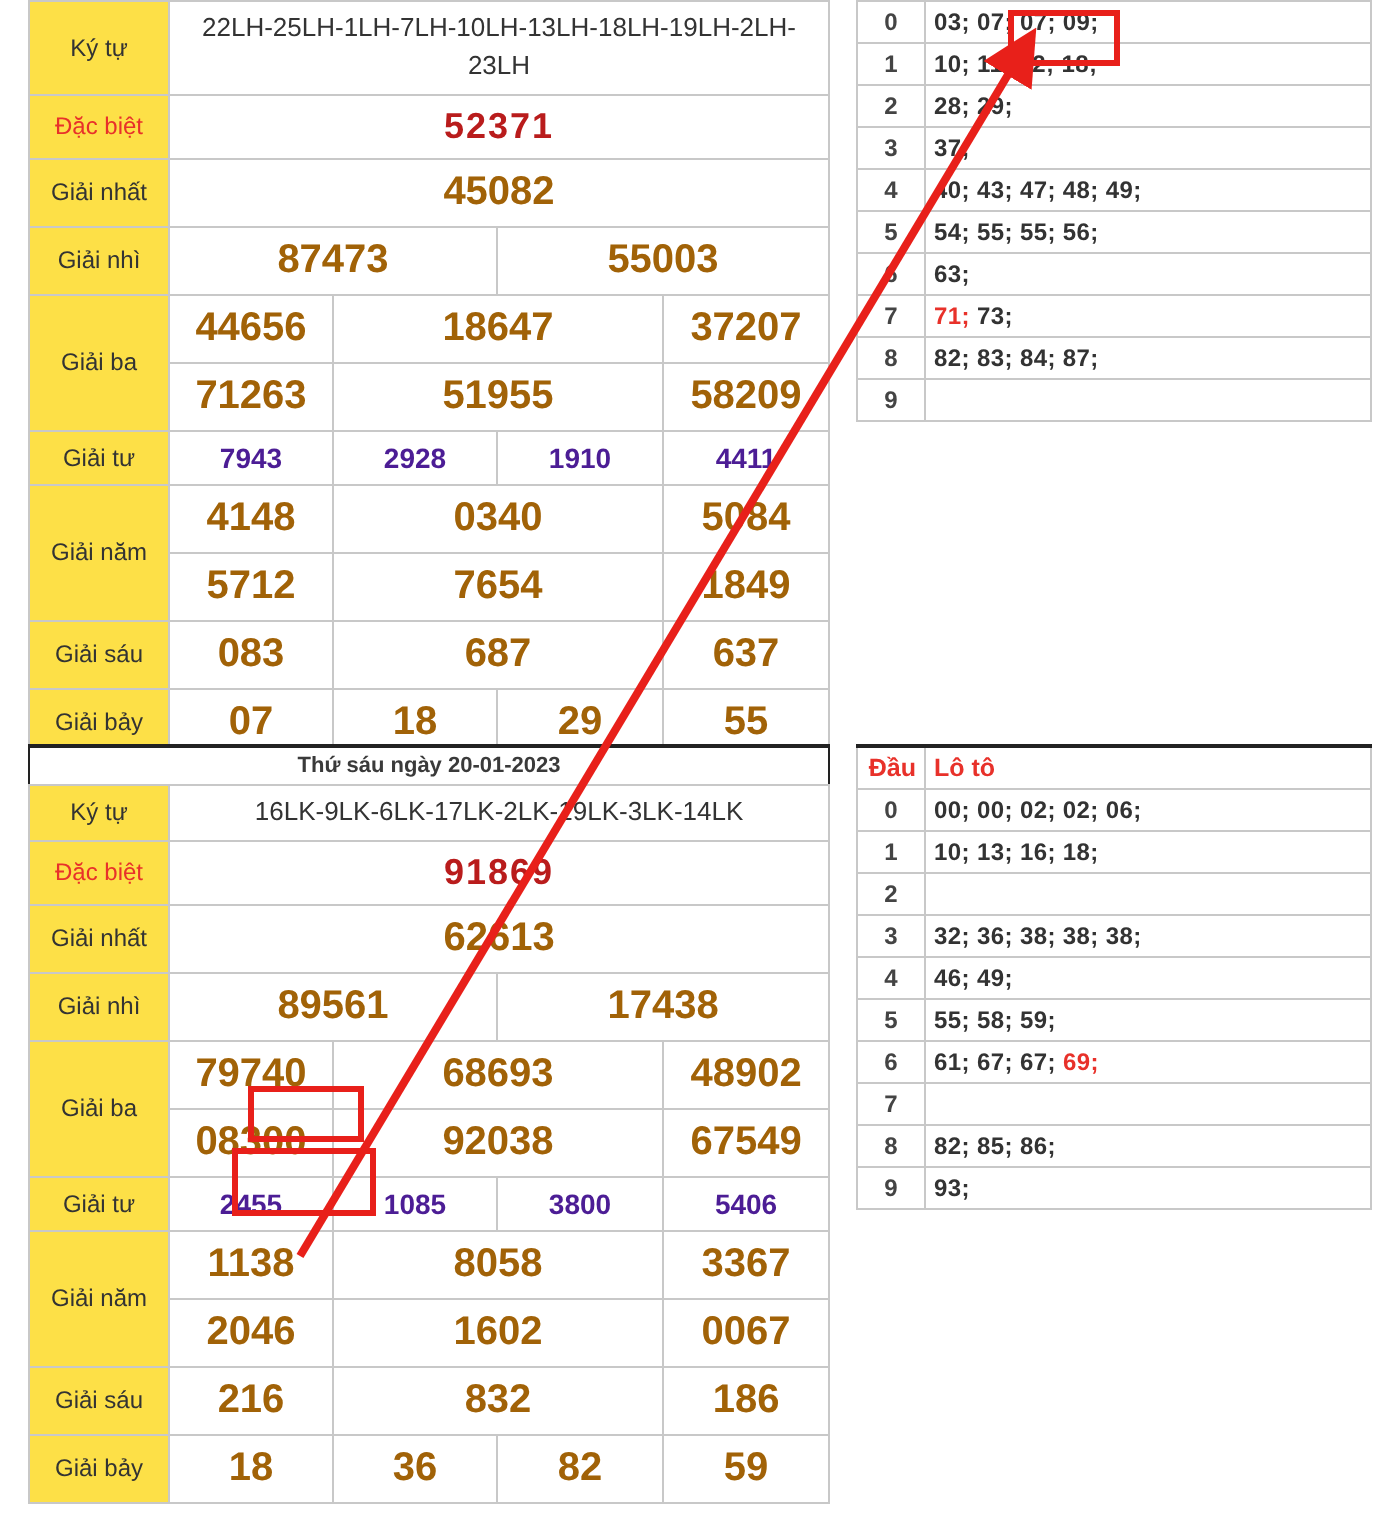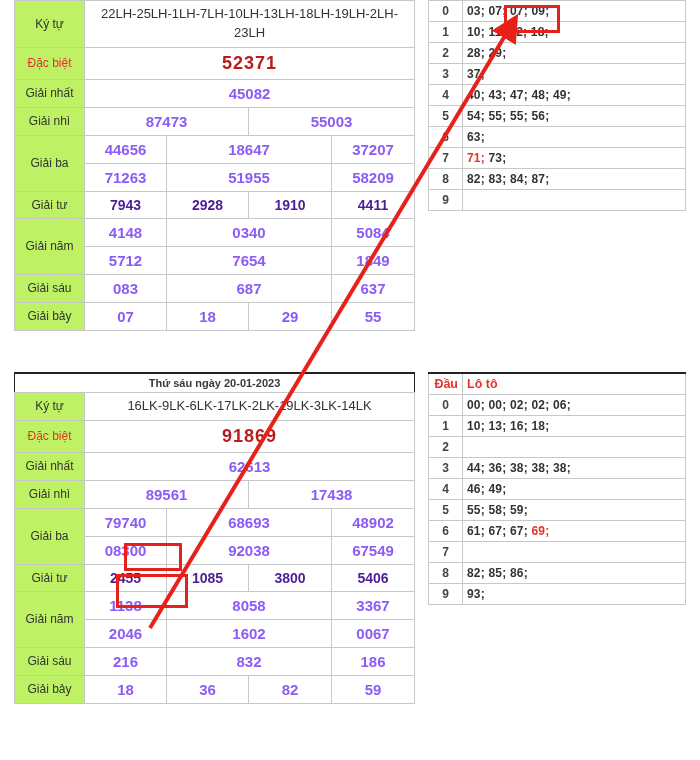--- a/index.html
+++ b/index.html
@@ -33,42 +33,42 @@
     text-align: center;
     vertical-align: middle;
     padding: 2px 3px;
     font-size: 12px;
     color: #333333;
   }
   .result-table .lbl {
     width: 70px;
     font-size: 12px;
     color: #333333;
-    background: #bef264;
+    background: #fde047;
   }
   .result-table .kytu {
     font-size: 13px;
     color: #333333;
     line-height: 1.45;
     padding: 4px 6px;
   }
   .result-table .db-lbl {
     color: #e8312a;
   }
   .result-table .db-val {
     color: #b91c1c;
     font-size: 18px;
     font-weight: bold;
     letter-spacing: 1px;
     padding: 5px 0;
   }
   .result-table .big {
-    font-size: 15px;
-    font-weight: bold;
-    color: #8b5cf6;
+    font-size: 20px;
+    font-weight: bold;
+    color: #a16207;
     padding: 5px 12px;
   }
   .result-table .med {
     font-size: 14px;
     font-weight: bold;
     color: #4c1d95;
     padding: 5px 0;
   }
   .result-table .date-row td {
     font-size: 11px;
@@ -361,21 +361,21 @@
       <tr>
         <td class="dau">1</td>
         <td class="nums">10; 13; 16; 18;</td>
       </tr>
       <tr>
         <td class="dau">2</td>
         <td class="nums">&nbsp;</td>
       </tr>
       <tr>
         <td class="dau">3</td>
-        <td class="nums">44; 36; 38; 38; 38;</td>
+        <td class="nums">32; 36; 38; 38; 38;</td>
       </tr>
       <tr>
         <td class="dau">4</td>
         <td class="nums">46; 49;</td>
       </tr>
       <tr>
         <td class="dau">5</td>
         <td class="nums">55; 58; 59;</td>
       </tr>
       <tr>

